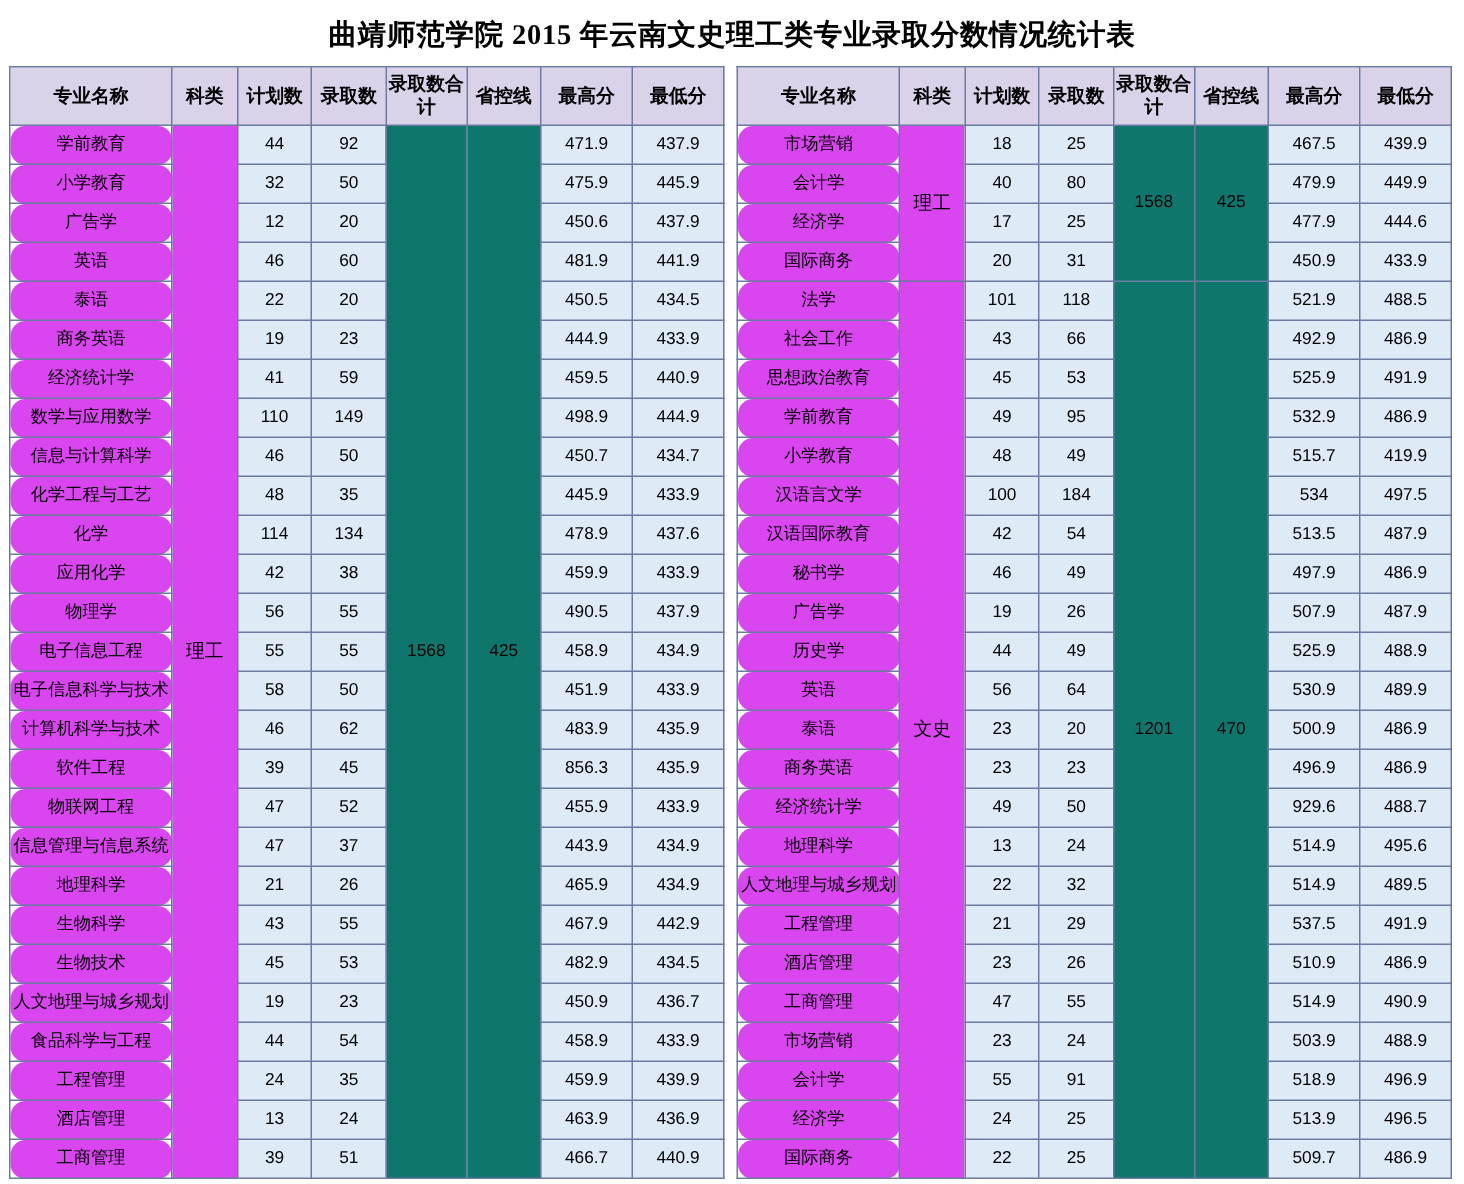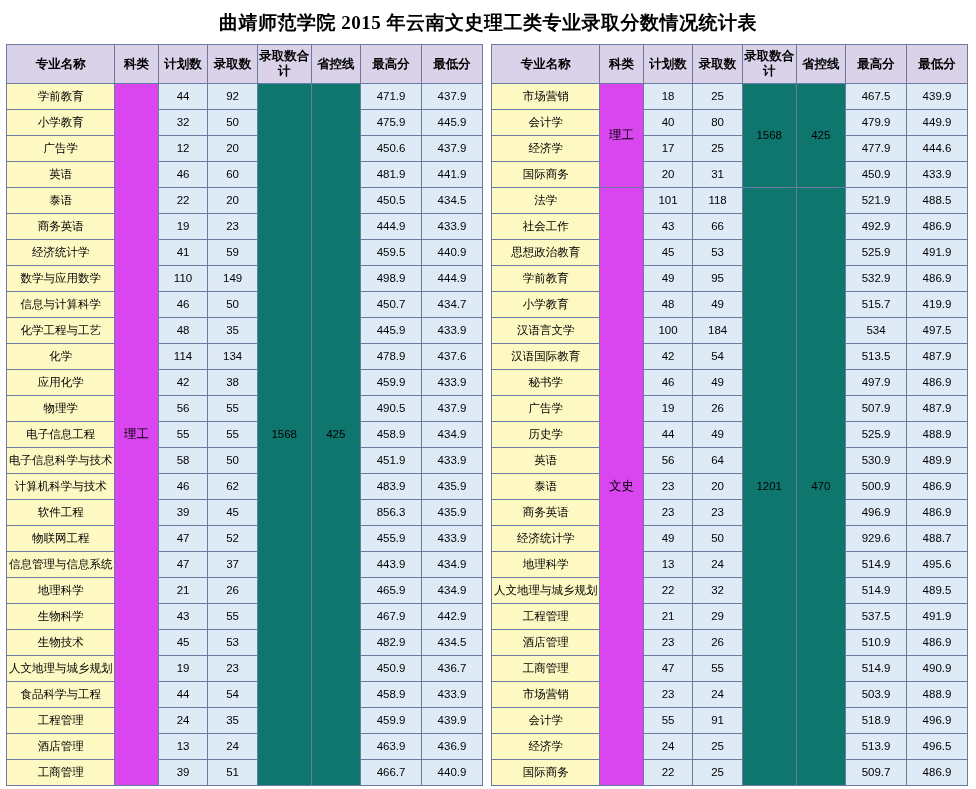--- a/index.html
+++ b/index.html
@@ -39,23 +39,24 @@
     line-height:1.15;
   }
   thead th{
     background:#d9d2e9;
     font-weight:bold;
     font-size:12.5px;
     height:36px;
   }
   .hdr-major{background:#d9d2e9;}
   td.major{
-    background:#fef9c3;
+    background:#d946ef;
     font-size:11.5px;
     height:23px;
+    border-radius:10px;
   }
   td.kelei{
     background:#d946ef;
     font-size:12.5px;
   }
   td.num{
     background:#deeaf6;
     height:23px;
   }
   td.plan,td.adm{background:#deeaf6;}

